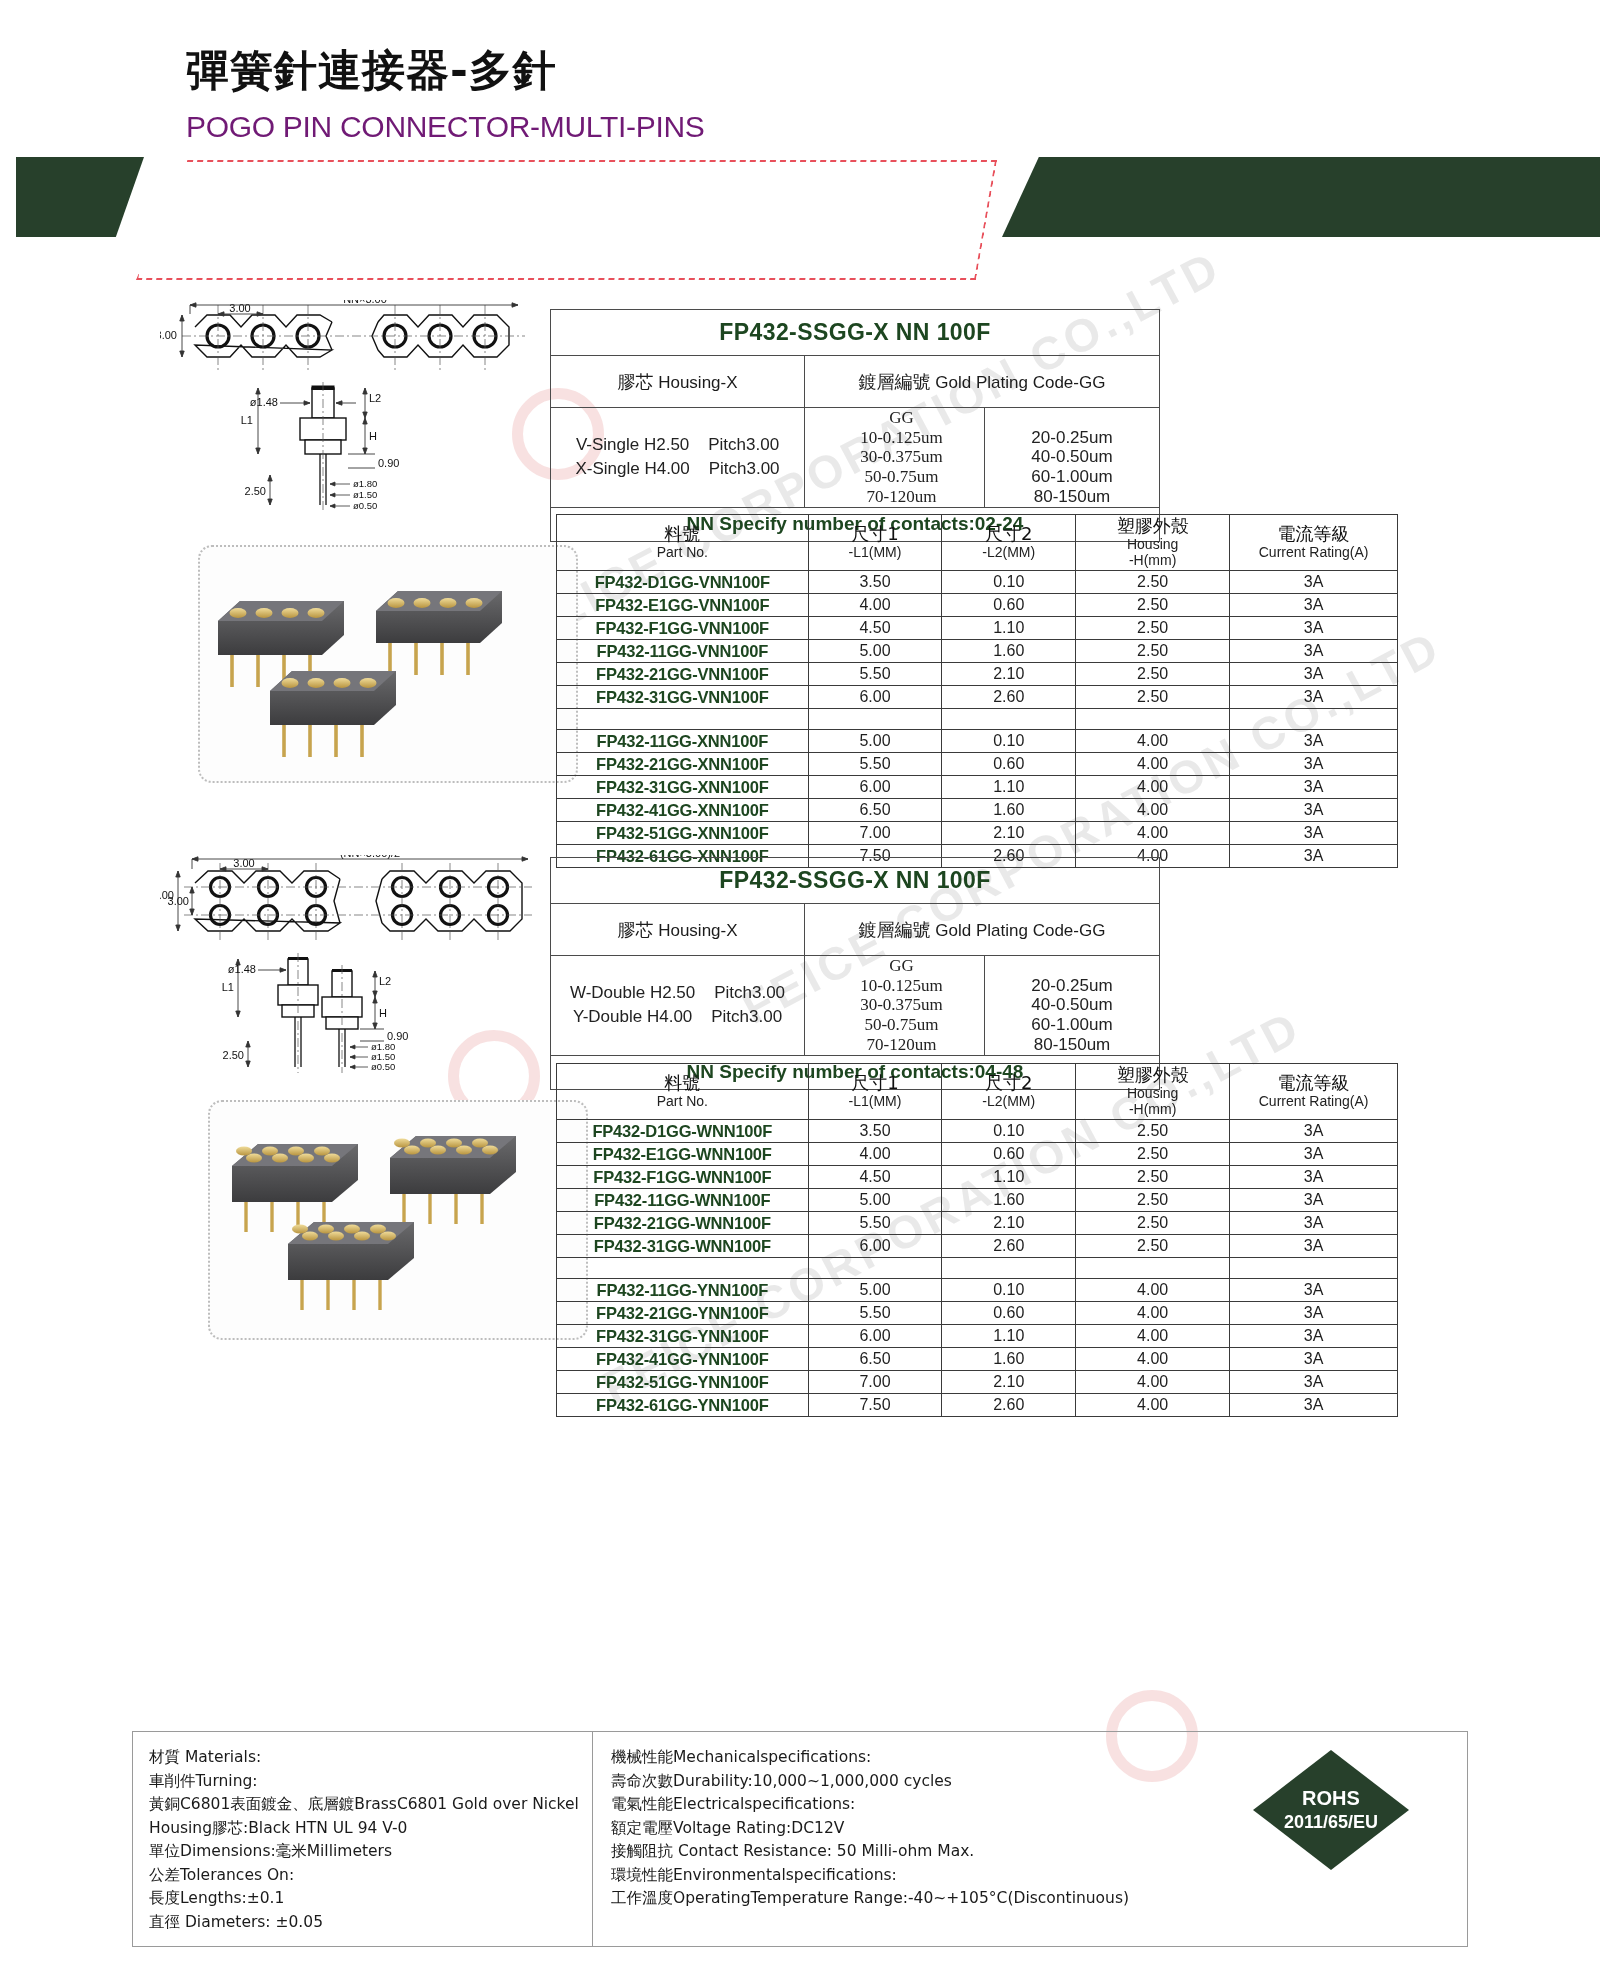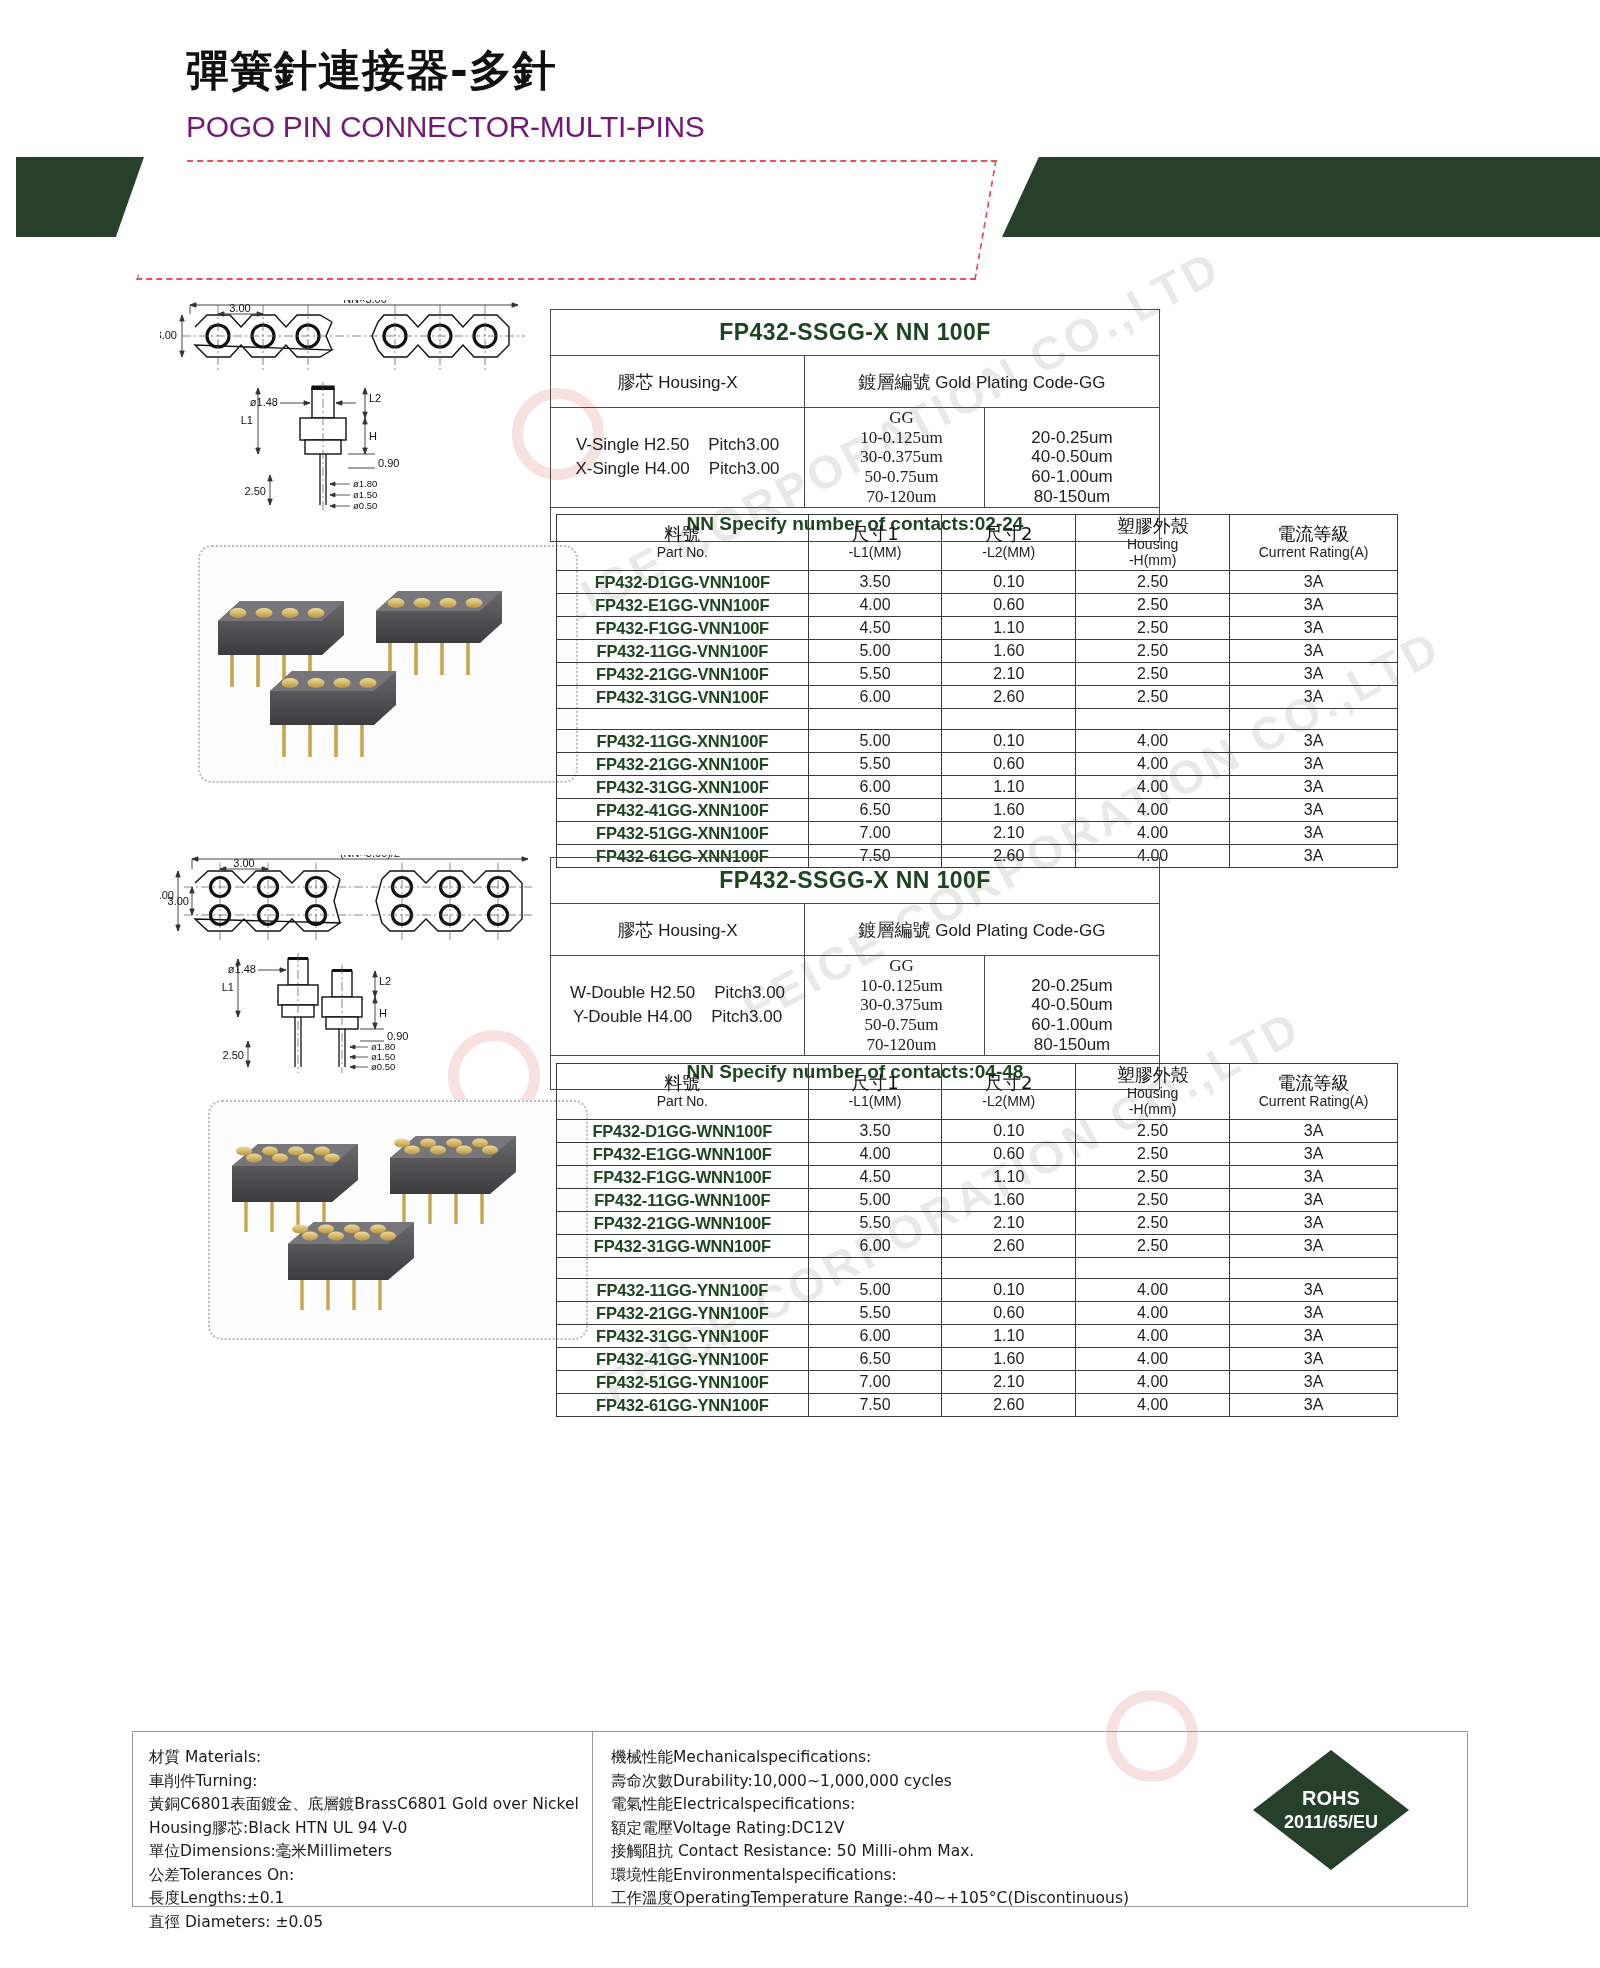--- a/index.html
+++ b/index.html
@@ -87,21 +87,21 @@
     font-family:"DejaVu Sans",sans-serif; line-height:1.05;}
   .parts th .en { font-size:14px; display:block; color:#222; line-height:1.15;}
   .parts td { height:23px; }
   .parts .pn { font-weight:bold; color:#1d4620; font-size:16.5px; letter-spacing:-0.2px;}
   .parts .num { font-size:16px; color:#1e1e1e; }
   .parts tr.blank td { height:21px; }
   .c1{width:222px}.c2{width:118px}.c3{width:118px}.c4{width:136px}.c5{width:148px}
 
   
   .note {
-    position:absolute; left:132px; top:1731px; width:1336px; height:176px;
+    position:absolute; left:132px; top:1731px; width:1336px; height:216px;
     border:1.5px solid #9a9a9a; display:flex;
   }
   .note-l { width:460px; border-right:1.5px solid #9a9a9a; padding:14px 0 0 16px; }
   .note-r { flex:1; padding:14px 0 0 18px; position:relative;}
   .note p { font-size:15.5px; line-height:1.52; color:#1a1a1a;
     font-family:"DejaVu Sans","Liberation Sans",sans-serif; white-space:nowrap;}
   .rohs {
     position:absolute; right:58px; top:18px; width:156px; height:120px;
     background:#27402b; clip-path:polygon(50% 0,100% 50%,50% 100%,0 50%);
     color:#fff; display:flex; flex-direction:column; align-items:center;

